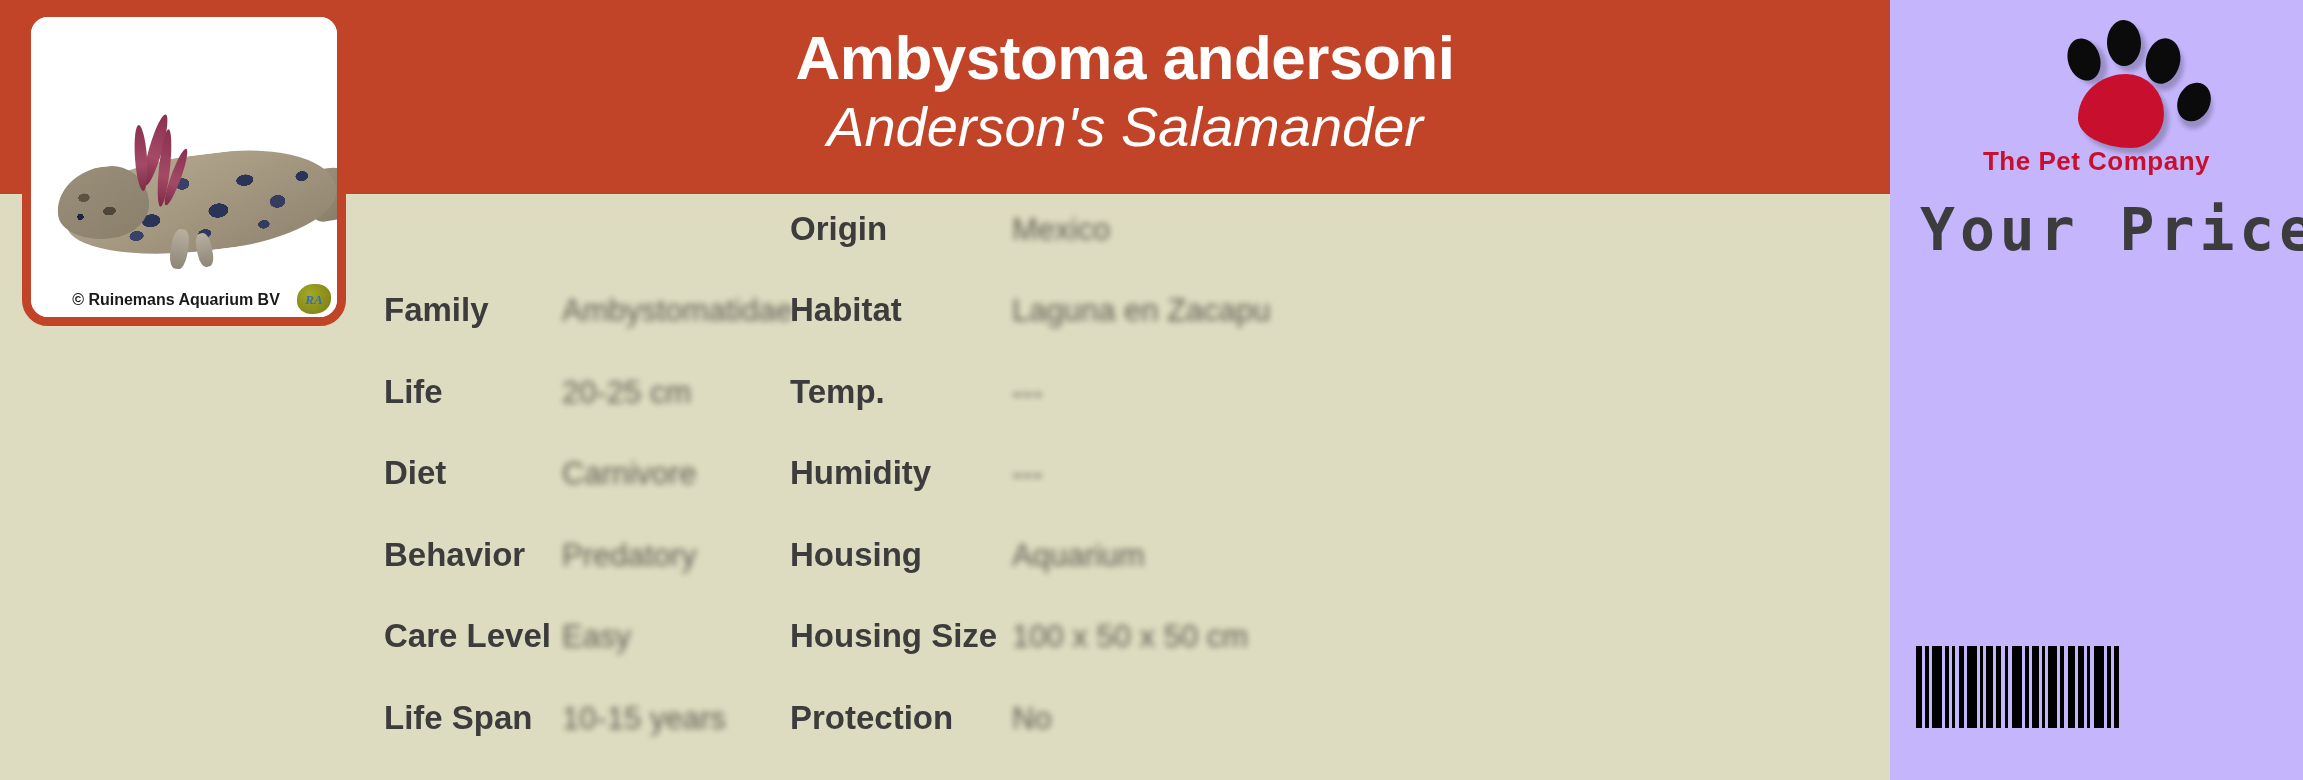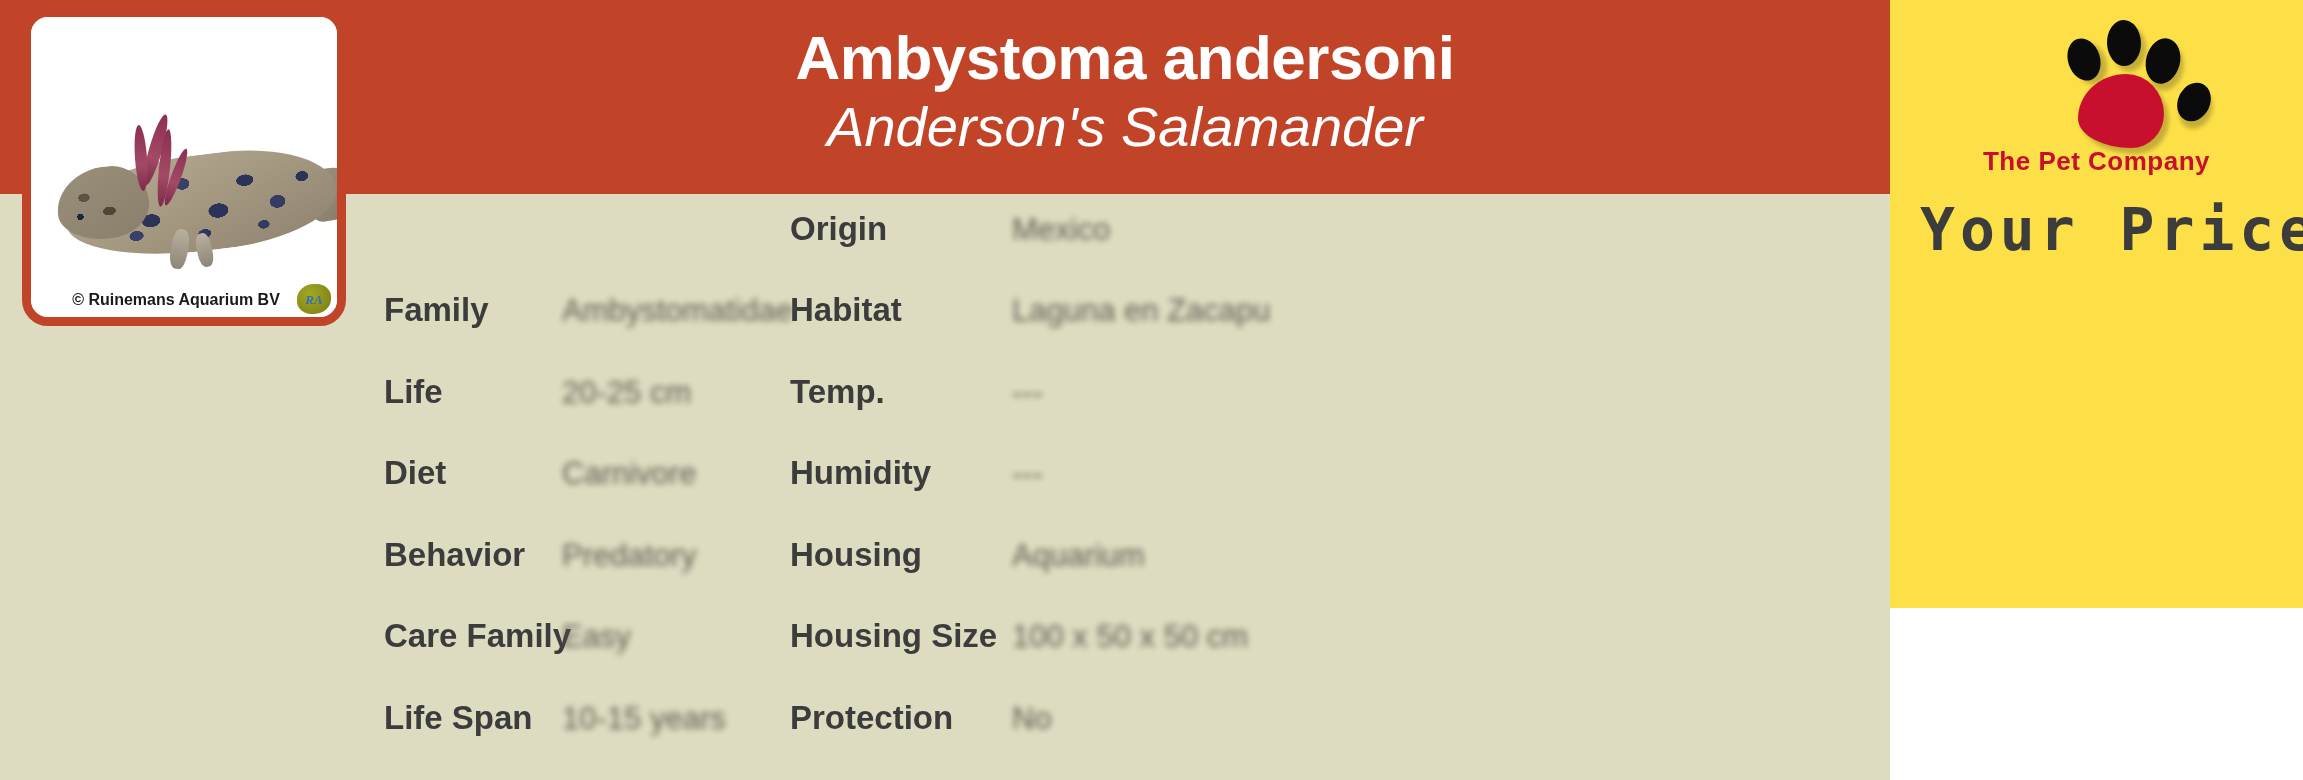--- a/index.html
+++ b/index.html
@@ -236,22 +236,22 @@
     filter: blur(3.4px);
     opacity: 0.92;
   }
 
   
   .right-panel {
     position: absolute;
     left: 1890px;
     top: 0;
     width: 413px;
-    height: 608px;
-    background: #fde047;
+    height: 780px;
+    background: #c4b5fd;
     overflow: hidden;
   }
 
   .brand {
     position: absolute;
     left: 0;
     top: 10px;
     width: 413px;
     height: 190px;
   }
@@ -368,21 +368,21 @@
           </div>
           <div class="spec-row">
             <div class="spec-label">Diet</div>
             <div class="spec-value">Carnivore</div>
           </div>
           <div class="spec-row">
             <div class="spec-label">Behavior</div>
             <div class="spec-value">Predatory</div>
           </div>
           <div class="spec-row">
-            <div class="spec-label">Care Family</div>
+            <div class="spec-label">Care Level</div>
             <div class="spec-value">Easy</div>
           </div>
           <div class="spec-row">
             <div class="spec-label">Life Span</div>
             <div class="spec-value">10-15 years</div>
           </div>
         </div>
       <div class="spec-col right">
           <div class="spec-row">
             <div class="spec-label">Origin</div>

